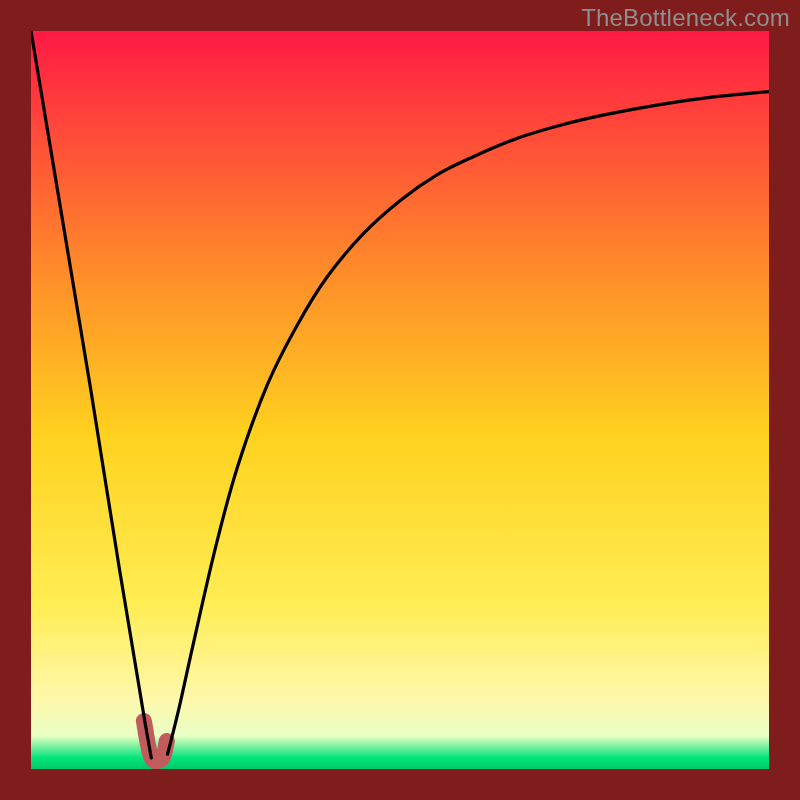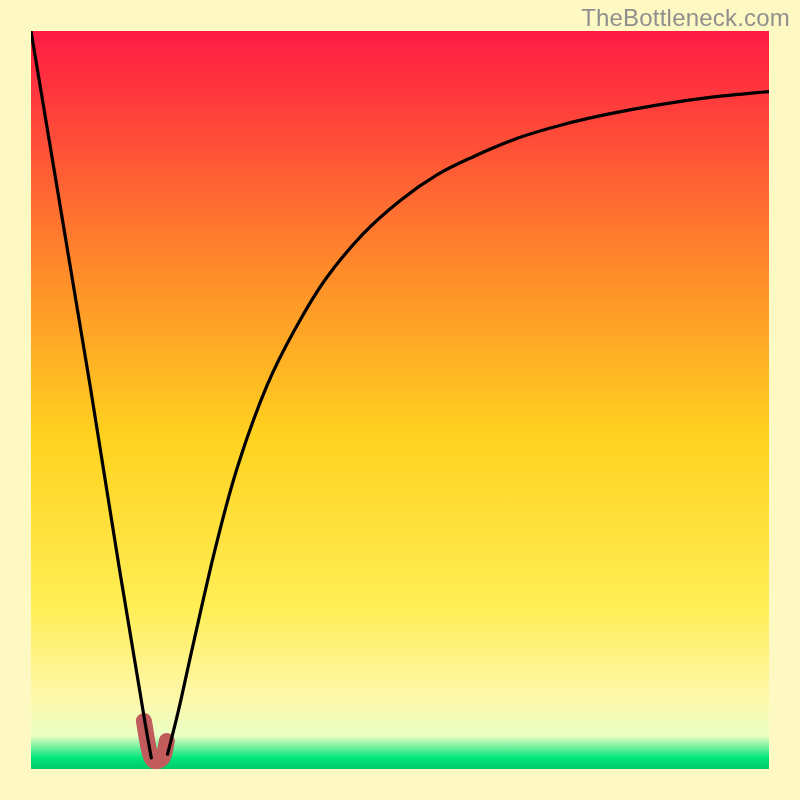--- a/index.html
+++ b/index.html
@@ -8,21 +8,21 @@
     width: 800px;
     height: 800px;
     background: #000000;
     overflow: hidden;
     font-family: Arial, Helvetica, sans-serif;
   }
   .stage {
     position: relative;
     width: 800px;
     height: 800px;
-    background: #fef9c3;
+    background: #7f1d1d;
   }
   .plot {
     position: absolute;
     left: 31px;
     top: 31px;
     width: 738px;
     height: 738px;
     overflow: hidden;
   }
   .plot svg {

